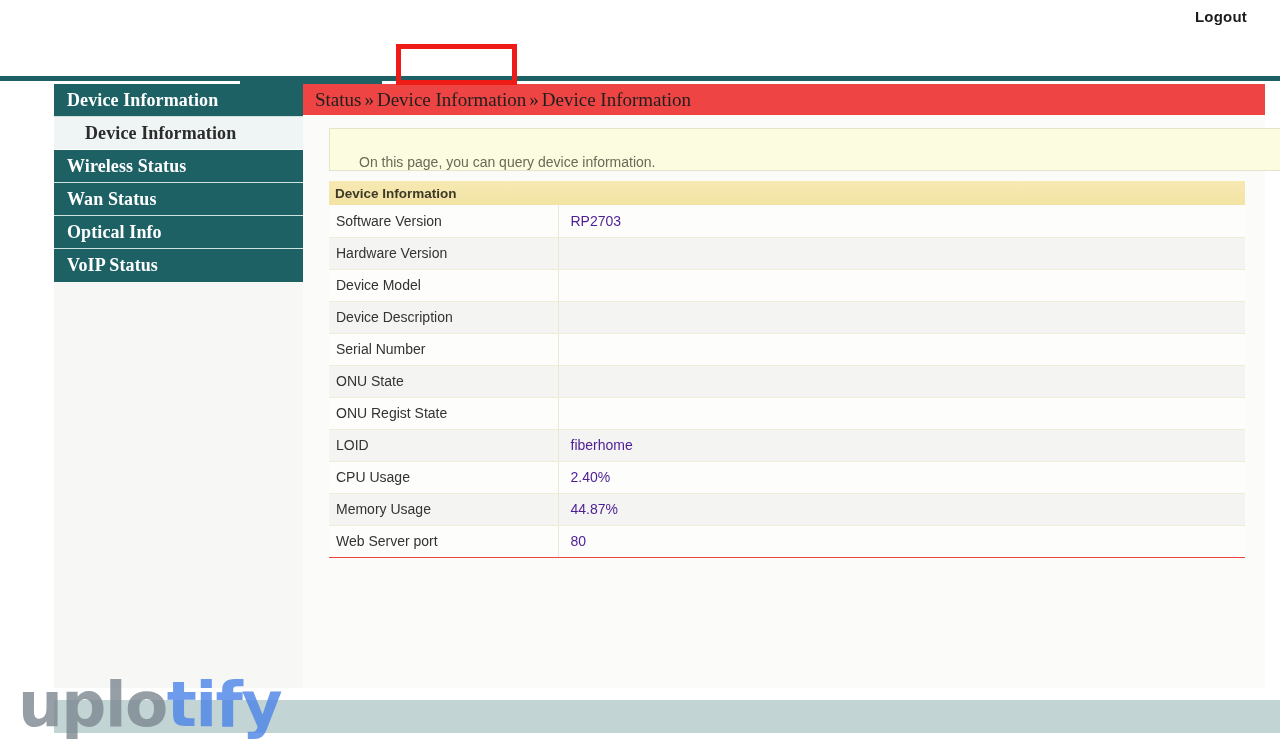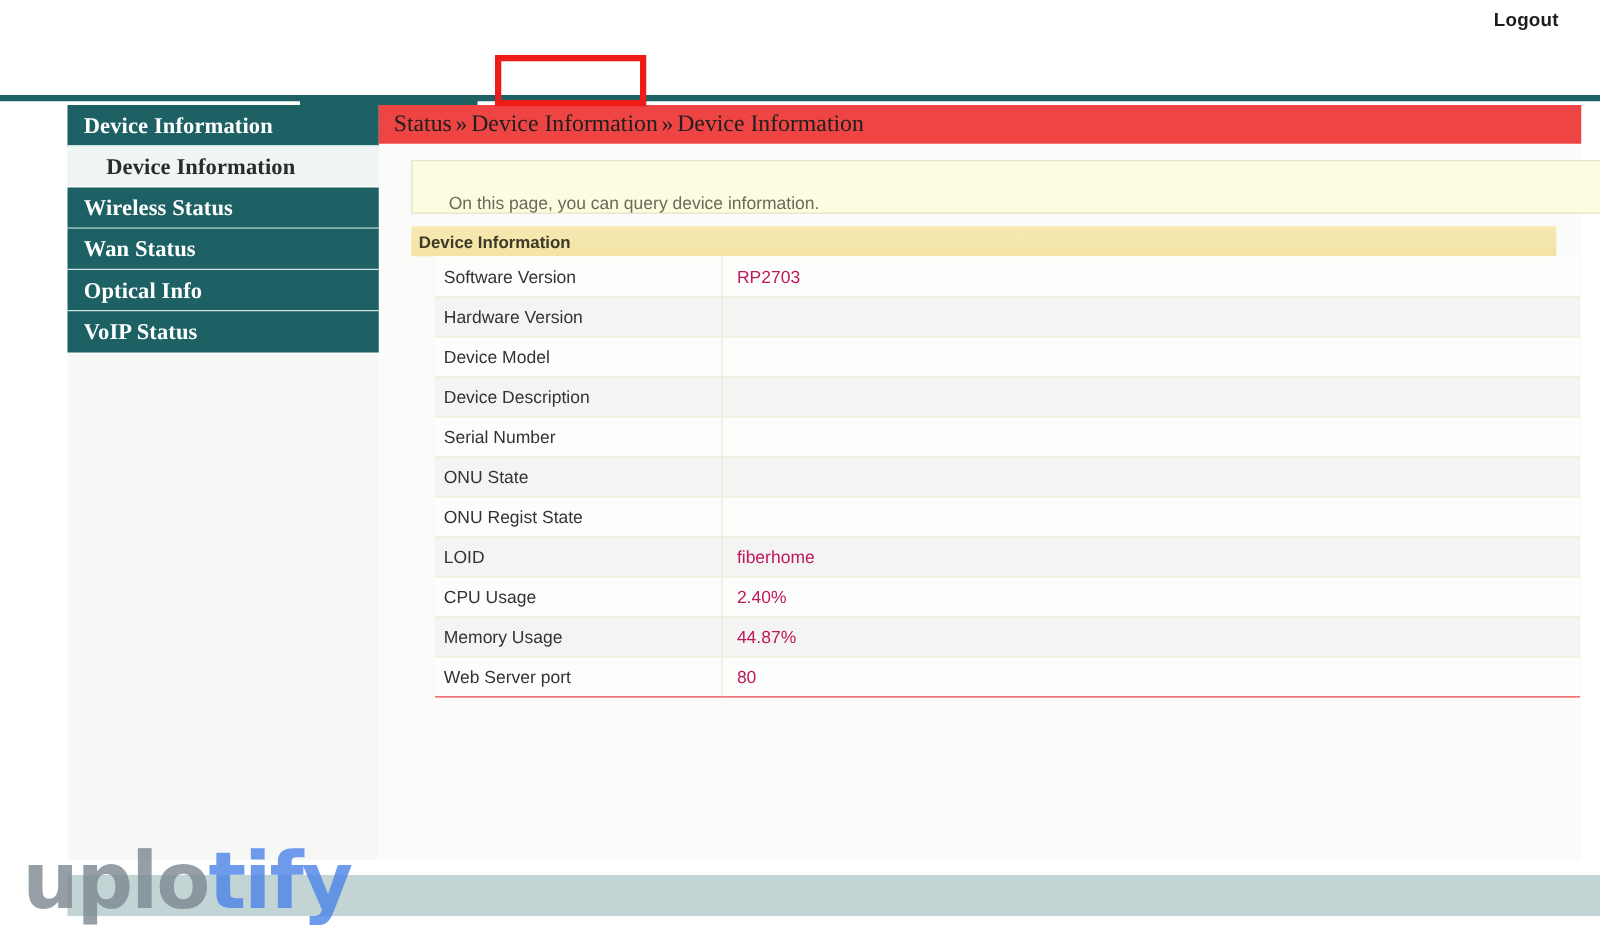--- a/index.html
+++ b/index.html
@@ -200,39 +200,38 @@
     align-items: center;
     padding-left: 6px;
     font-size: 13.5px;
     font-weight: bold;
     color: #3d3a28;
   }
   .tbl {
     width: 100%;
     border-collapse: collapse;
     table-layout: fixed;
-    margin-left: 19px;
   }
   .tbl td {
     height: 32px;
     font-size: 14px;
     color: #333333;
     vertical-align: middle;
     border-bottom: 1px solid #f0ecd8;
   }
   .tbl tr:nth-child(odd) td { background: #fdfdfb; }
   .tbl tr:nth-child(even) td { background: #f4f4f2; }
   .tbl td.k {
     width: 229px;
     padding-left: 7px;
     border-right: 1px solid #e9e7d6;
   }
   .tbl td.v {
     padding-left: 12px;
-    color: #be185d;
+    color: #4c1d95;
   }
   .tbl tr:last-child td { border-bottom: 1px solid #ef4444; }
 
   
   .footer-bar {
     position: absolute;
     left: 54px;
     top: 700px;
     width: 1226px;
     height: 33px;

